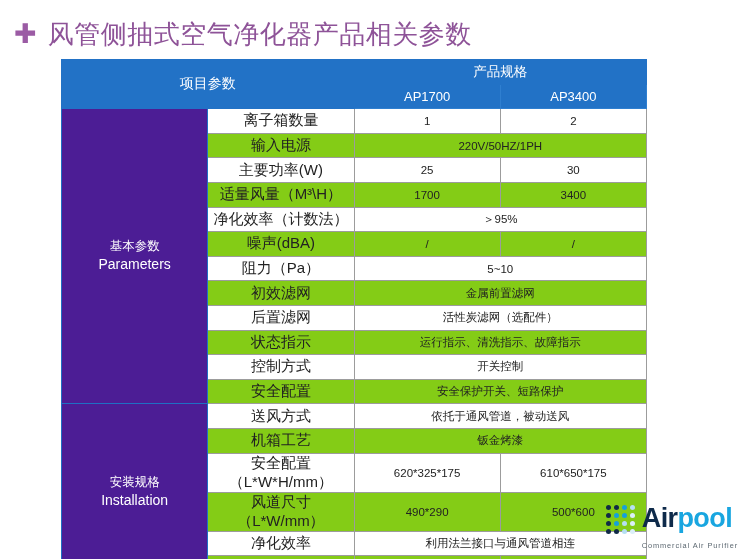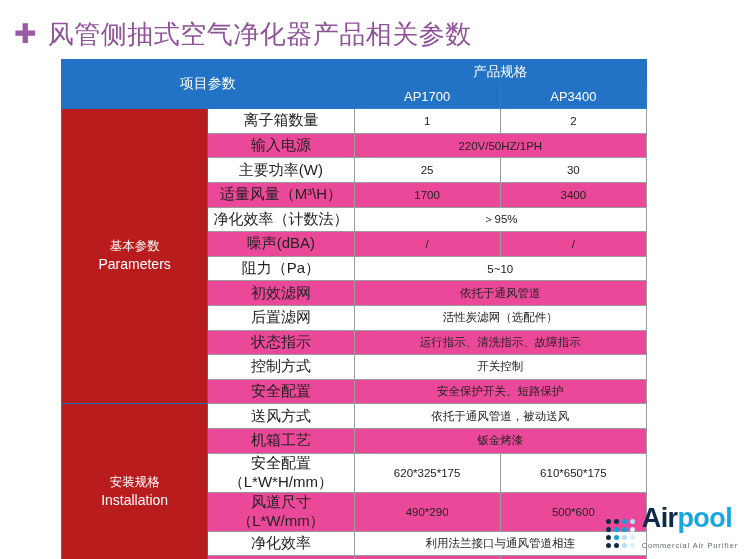--- a/index.html
+++ b/index.html
@@ -70,52 +70,52 @@
     background: #2272c6;
     color: #ffffff;
     border: 1px solid #2f7fd0 !important;
     font-size: 13px;
   }
   .hdr-item {
     font-size: 14px;
   }
 
   .sidecell {
-    background: #b91c1c;
+    background: #4c1d95;
     color: #ffffff;
     width: 94px;
     line-height: 1.35;
     border: 1px solid #1f6fc4 !important;
   }
   .sidecell .cn { display:block; font-size: 12.5px; }
   .sidecell .en { display:block; font-size: 14px; font-weight: normal; }
 
   .namecell {
     text-align: left;
     padding-left: 11px;
     width: 164px;
     font-size: 15px;
   }
   .valcell { width: 163px; }
 
   .rw-white { background: #ffffff; }
-  .rw-gray  { background: #ec4899; }
+  .rw-gray  { background: #84cc16; }
 
   .tall td { height: 29px; }
 
   
   .sect-top td { border-top: 2px solid #8f8f8f; }
 
   
   #logo {
     position: absolute;
     right: 12px;
     bottom: 10px;
     display: flex;
-    align-items: flex-end;
+    align-items: flex-start;
     gap: 6px;
   }
   #dot-matrix {
     display: grid;
     grid-template-columns: repeat(4, 6px);
     grid-template-rows: repeat(4, 6px);
     gap: 2px;
   }
   #dot-matrix i {
     display: block;
@@ -199,21 +199,21 @@
       <td class="namecell">噪声(dBA)</td>
       <td class="valcell">/</td>
       <td class="valcell">/</td>
     </tr>
     <tr class="rw-white">
       <td class="namecell">阻力（Pa）</td>
       <td class="valcell" colspan="2">5~10</td>
     </tr>
     <tr class="rw-gray">
       <td class="namecell">初效滤网</td>
-      <td class="valcell" colspan="2">依托于通风管道</td>
+      <td class="valcell" colspan="2">金属前置滤网</td>
     </tr>
     <tr class="rw-white">
       <td class="namecell">后置滤网</td>
       <td class="valcell" colspan="2">活性炭滤网（选配件）</td>
     </tr>
     <tr class="rw-gray">
       <td class="namecell">状态指示</td>
       <td class="valcell" colspan="2">运行指示、清洗指示、故障指示</td>
     </tr>
     <tr class="rw-white">

